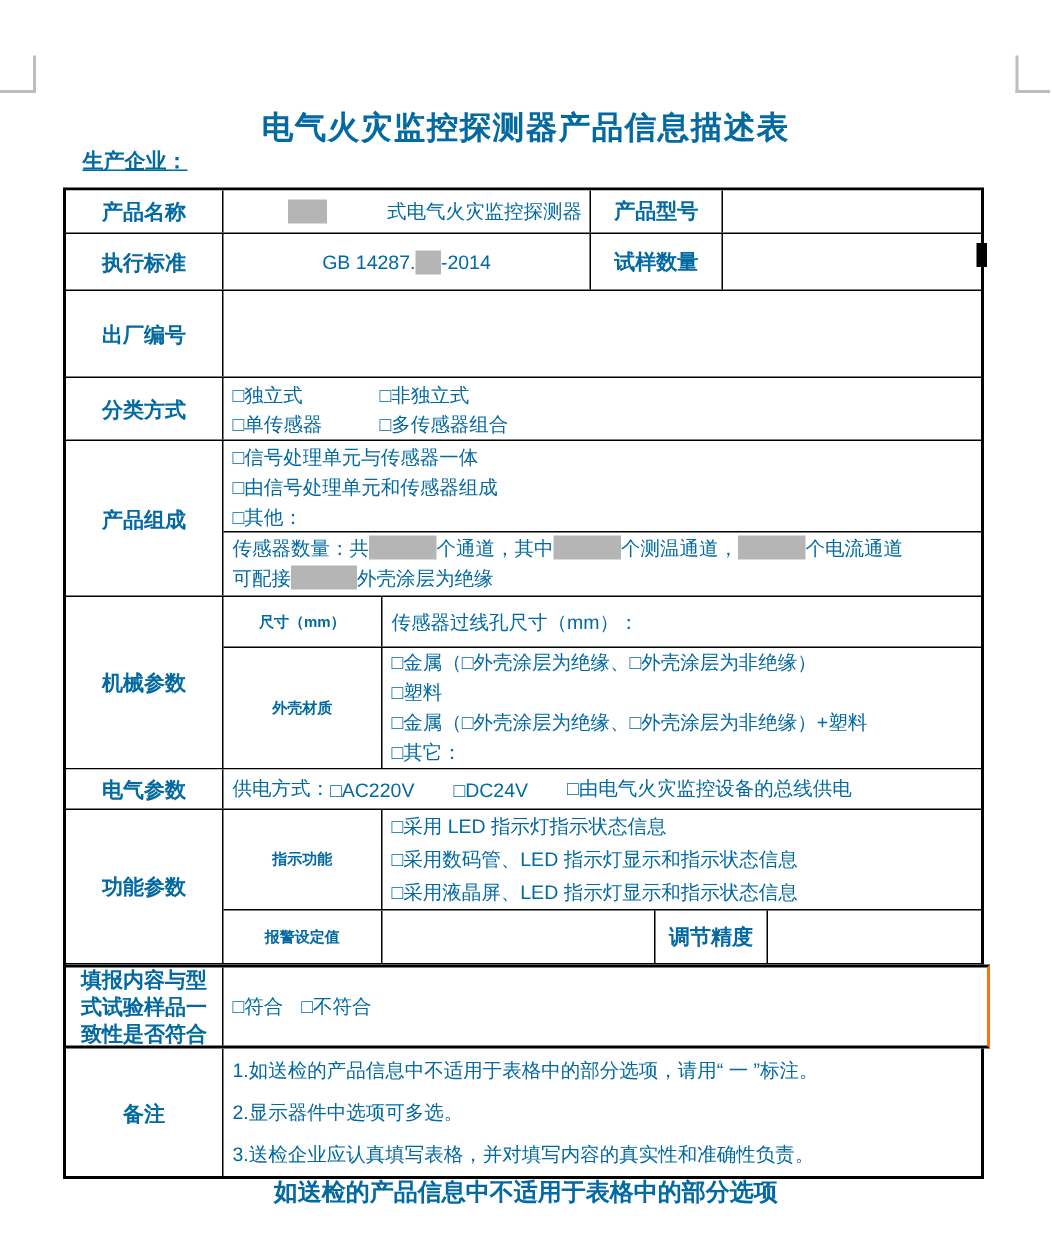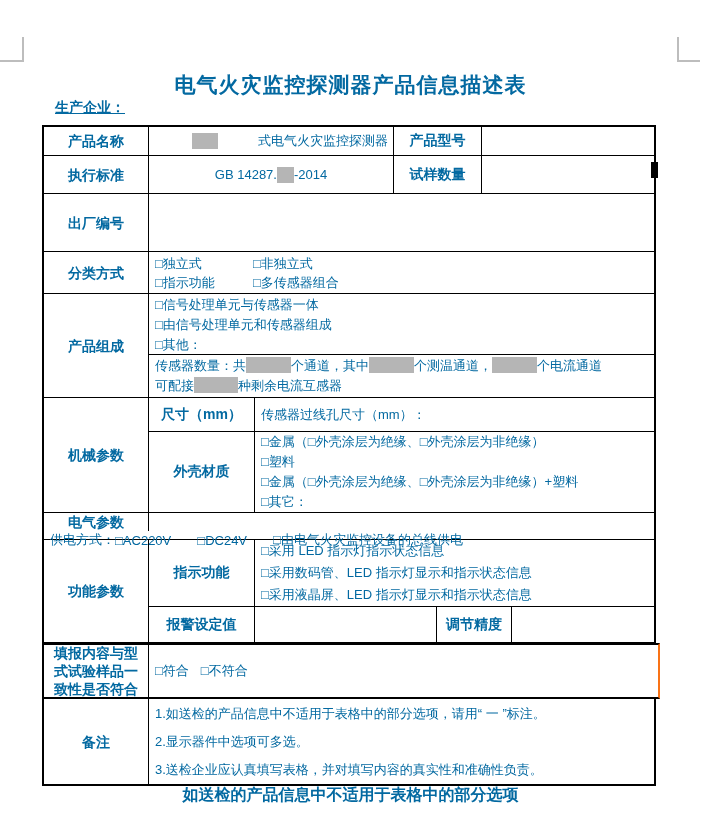--- a/index.html
+++ b/index.html
@@ -23,33 +23,33 @@
     font-size:16px; font-weight:bold; }
 
   .form-table { position:absolute; left:42px; top:125px; width:614px;
     border:2px solid #000; background:#fff; }
   .row { display:flex; border-bottom:1px solid #000; background:#fff; }
   .lbl { width:105px; flex-shrink:0; border-right:1px solid #000;
     display:flex; align-items:center; justify-content:center;
     font-weight:bold; font-size:14px; text-align:center; line-height:18px; }
   .sub-lbl { width:106px; flex-shrink:0; border-right:1px solid #000;
     display:flex; align-items:center; justify-content:center;
-    font-weight:bold; font-size:14px; text-align:center; }
+    font-weight:bold; font-size:10px; text-align:center; }
   .content { flex:1; min-width:0; }
   .vcenter { display:flex; align-items:center; padding-left:6px; }
   .stack { flex:1; display:flex; flex-direction:column; min-width:0; }
   .ln { line-height:20px; padding-left:6px; white-space:nowrap; }
 
   .r1 { height:29px; }
   .r2 { height:38px; }
   .r3 { height:58px; }
   .r4 { height:42px; }
   .r5 { height:104px; }
   .r6 { height:115px; }
-  .r7 { height:27px;flex-direction:column; }
+  .r7 { height:27px; }
   .r8 { height:103px; }
   .r9 { height:56px; width:616px; border-top:2px solid #000;
         border-bottom:2px solid #000; border-right:2px solid #f97316;
         position:relative; z-index:2; background:#fff; }
   .r10 { height:85px; border-bottom:none; }
 
   .cell-c { width:88px; flex-shrink:0; border-right:1px solid #000;
     display:flex; align-items:center; justify-content:center;
     font-weight:bold; font-size:14px; }
   .cell-b { width:245px; flex-shrink:0; border-right:1px solid #000; }
@@ -123,39 +123,39 @@
       <div class="content"></div>
     </div>
 
     <div class="row r4">
       <div class="lbl">分类方式</div>
       <div class="content" style="padding-top:2px;">
         <div class="ln" style="line-height:19px;">
           <span class="col1">□独立式</span><span>□非独立式</span>
         </div>
         <div class="ln" style="line-height:19px;">
-          <span class="col1">□指示功能</span><span>□多传感器组合</span>
+          <span class="col1">□单传感器</span><span>□多传感器组合</span>
         </div>
       </div>
     </div>
 
     <div class="row r5">
       <div class="lbl">产品组成</div>
       <div class="stack">
         <div class="sub-a">
           <div class="ln">□信号处理单元与传感器一体</div>
           <div class="ln">□由信号处理单元和传感器组成</div>
           <div class="ln">□其他：</div>
         </div>
         <div class="sub-b">
           <div class="ln">
             <span>传感器数量：共</span><span class="redact rw45"></span><span>个通道，其中</span><span class="redact rw45"></span><span>个测温通道，</span><span class="redact rw45"></span><span>个电流通道</span>
           </div>
           <div class="ln">
-            <span>可配接</span><span class="redact rw44"></span><span>种剩余电流互感器</span>
+            <span>可配接</span><span class="redact rw44"></span><span>外壳涂层为绝缘</span>
           </div>
         </div>
       </div>
     </div>
 
     <div class="row r6">
       <div class="lbl">机械参数</div>
       <div class="stack">
         <div class="sub-c">
           <div class="sub-lbl">尺寸（mm）</div>

